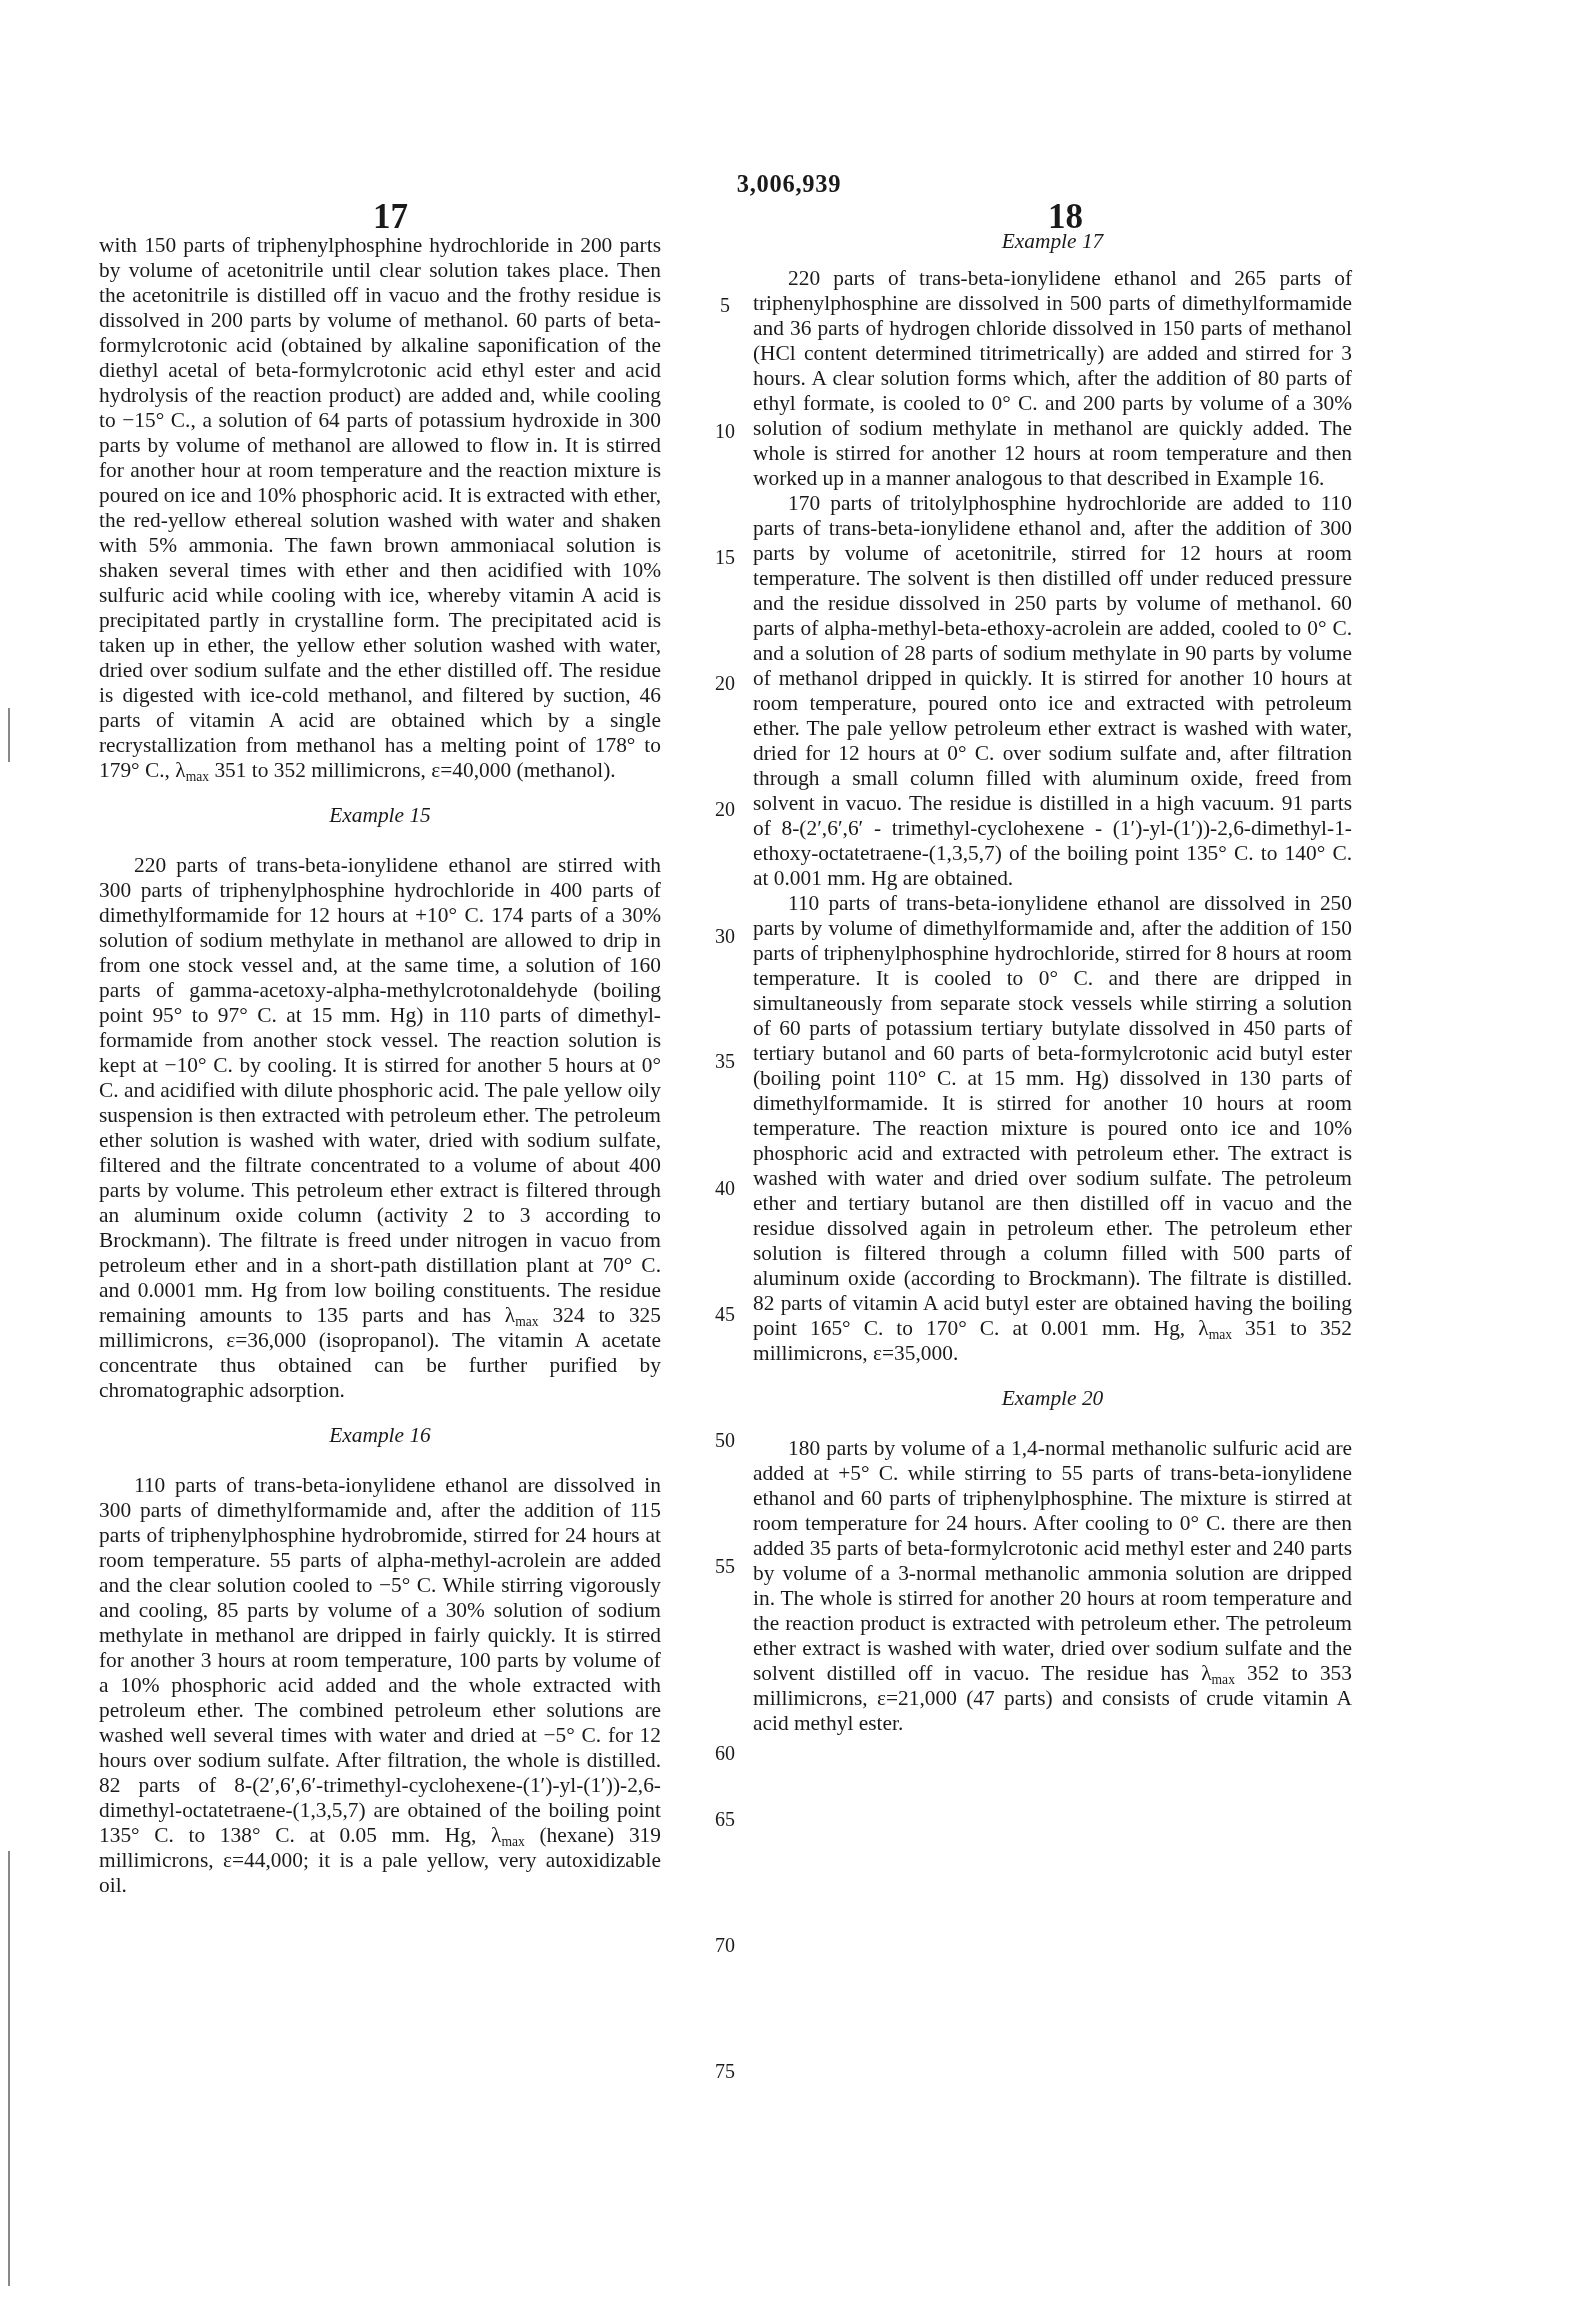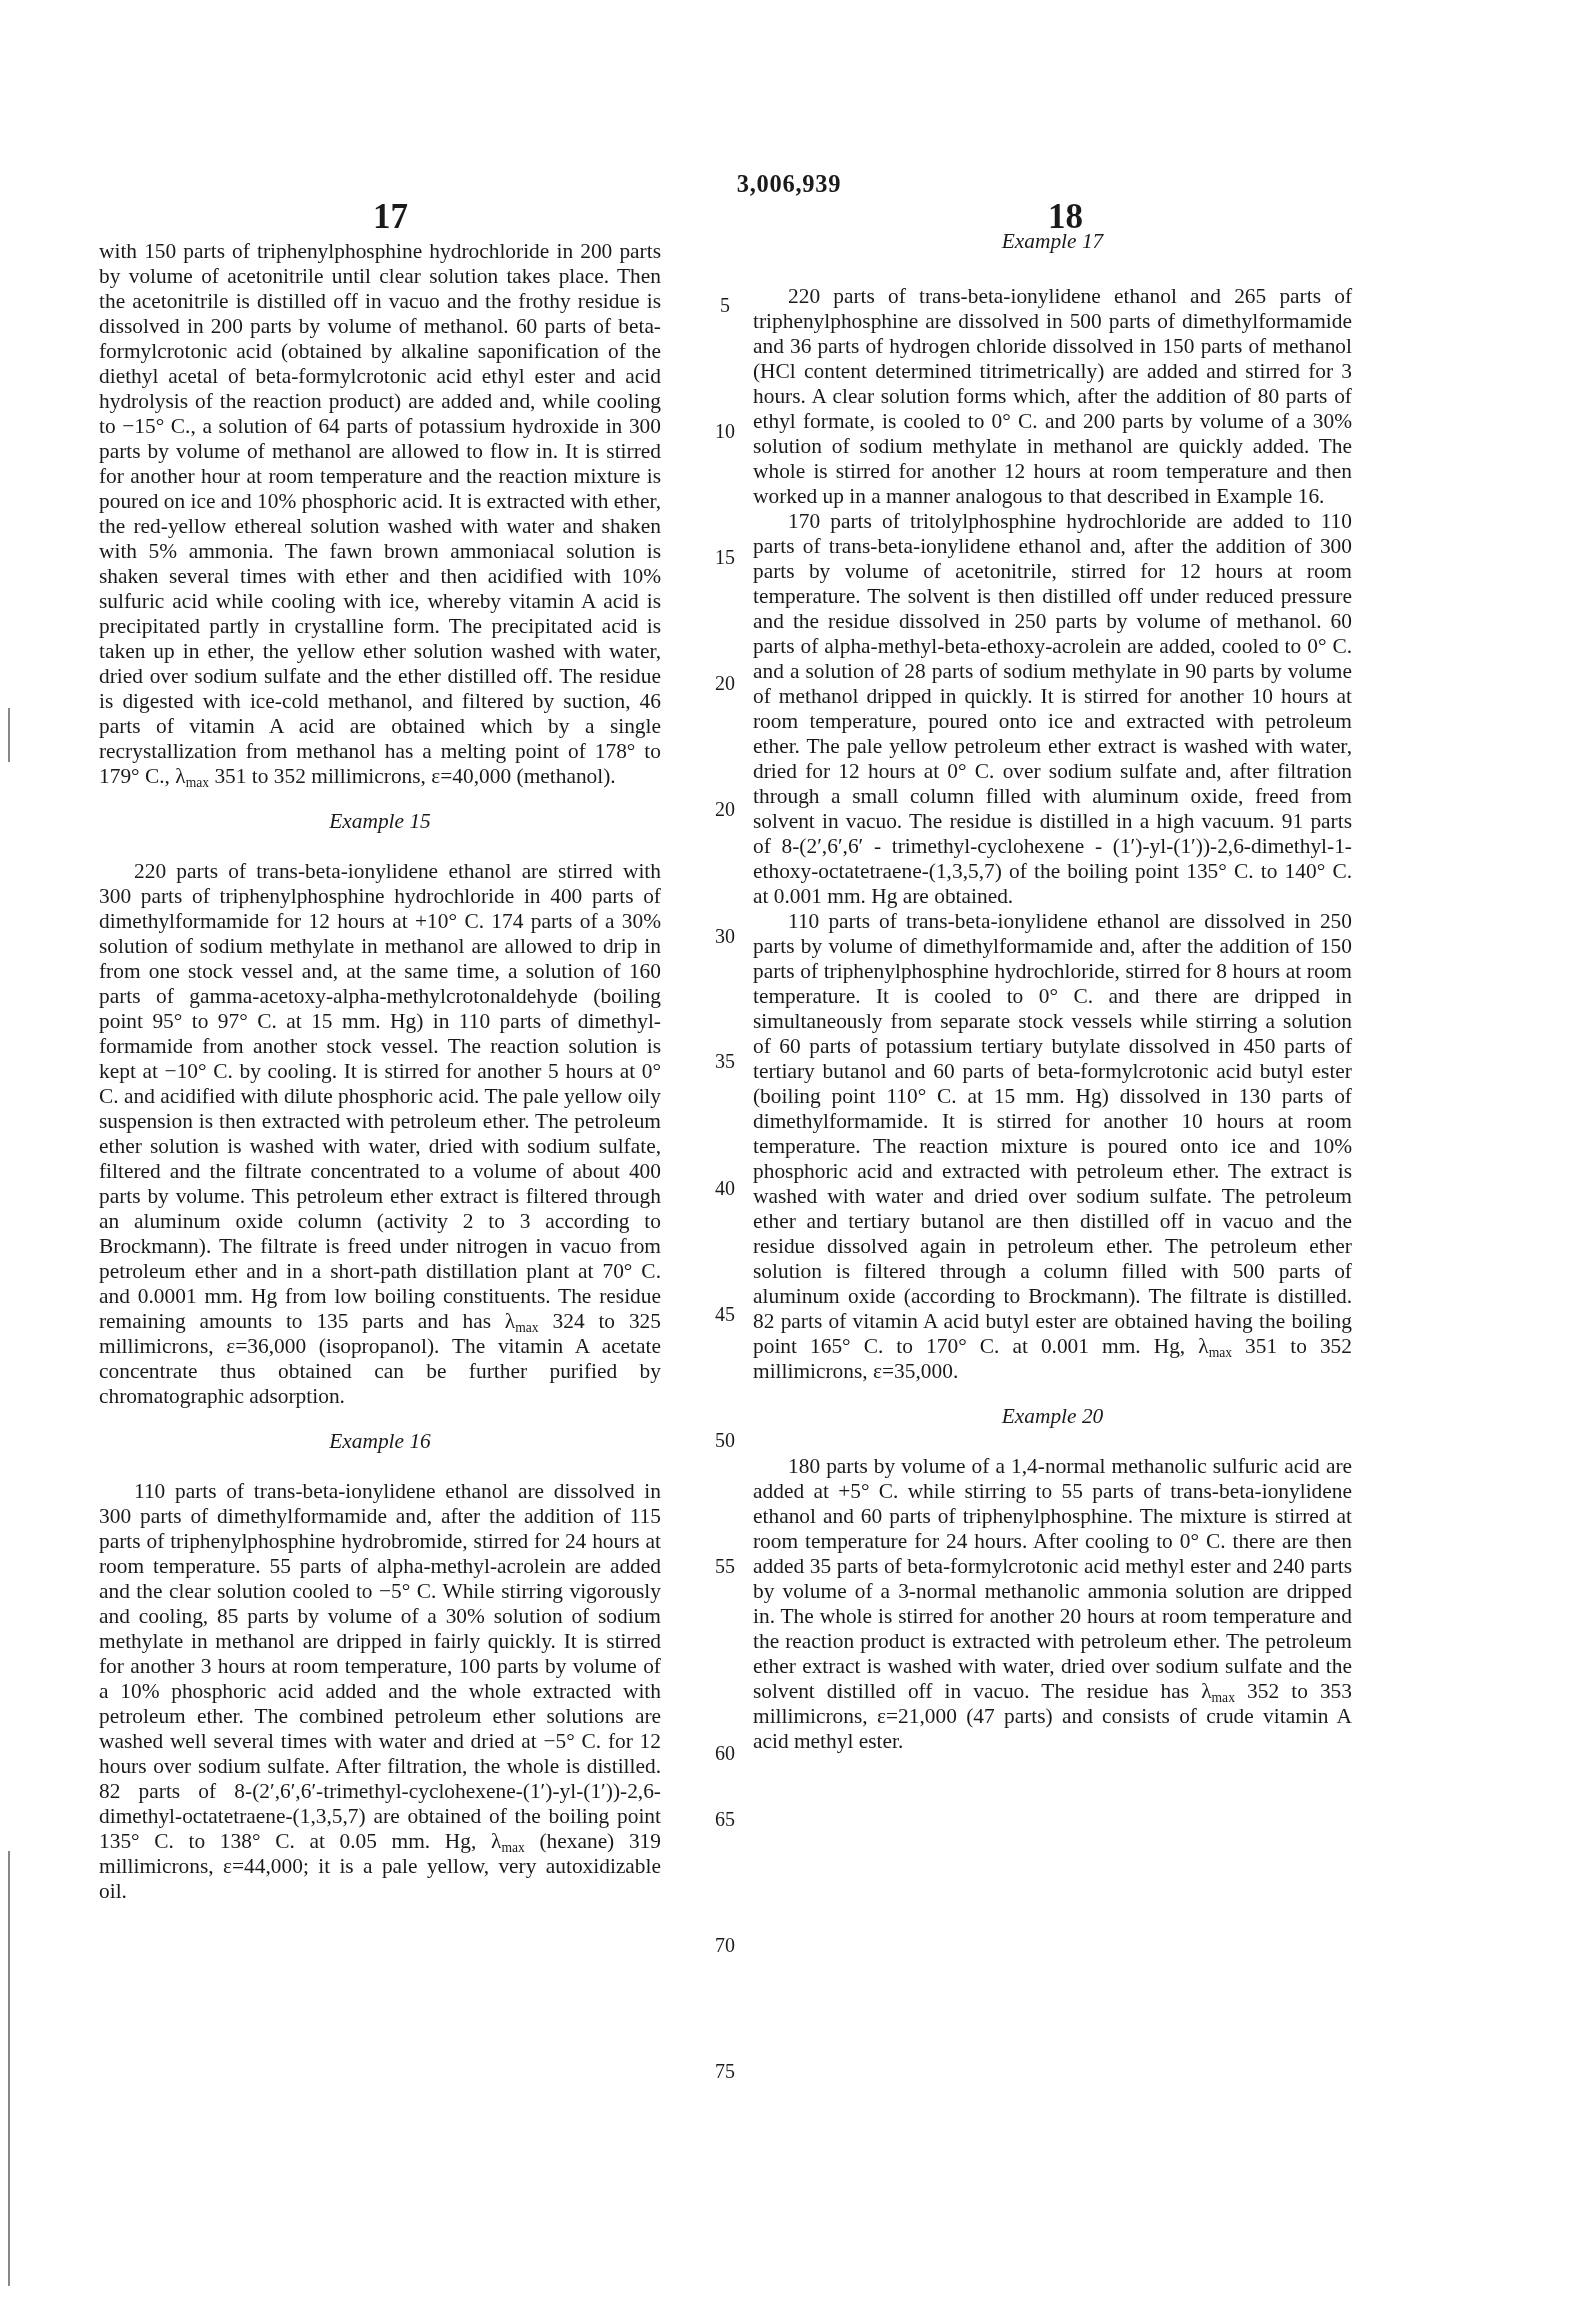--- a/index.html
+++ b/index.html
@@ -3,28 +3,28 @@
 <meta charset="utf-8">
 <style>
   html, body { margin: 0; padding: 0; background: #ffffff; }
   body { width: 1578px; height: 2319px; position: relative; overflow: hidden;
          font-family: "Liberation Serif", "DejaVu Serif", serif; color: #1a1a1a; }
   .patent-no { position: absolute; top: 170px; left: 0; width: 1578px; text-align: center;
                font-size: 24.5px; font-weight: bold; letter-spacing: 0.7px; }
   .col-num { position: absolute; top: 197px; font-size: 35px; font-weight: bold; }
   .col-num.left { left: 373px; }
   .col-num.right { left: 1048px; }
-  .column { position: absolute; top: 239px; font-size: 21.4px; line-height: 25px;
+  .column { position: absolute; top: 233px; font-size: 21.4px; line-height: 25px;
             text-align: justify; }
   .column.left { left: 99px; width: 562px; }
   .column.right { left: 753px; width: 599px; top: 229px; }
   .column p { margin: 0; text-indent: 35px; }
   .column p.cont { text-indent: 0; }
   .heading { font-style: italic; text-align: center; margin: 20.4px 0 24.5px 0; text-indent: 0; }
-  .column.right .heading.first { margin-top: 0; margin-bottom: 30px; }
+  .column.right .heading.first { margin-top: 0; margin-bottom: 12px; }
   .line-numbers { position: absolute; left: 708px; top: 0; width: 34px; font-size: 20px; }
   .line-numbers span { position: absolute; left: 0; width: 34px; text-align: center; }
   sub { font-size: 13.6px; vertical-align: -4.1px; line-height: 0; }
   .margin-mark { position: absolute; left: 8.2px; width: 1.4px; background: #888; }
 </style>
 </head>
 <body>
 
 <div class="patent-no">3,006,939</div>
 <div class="col-num left">17</div>

